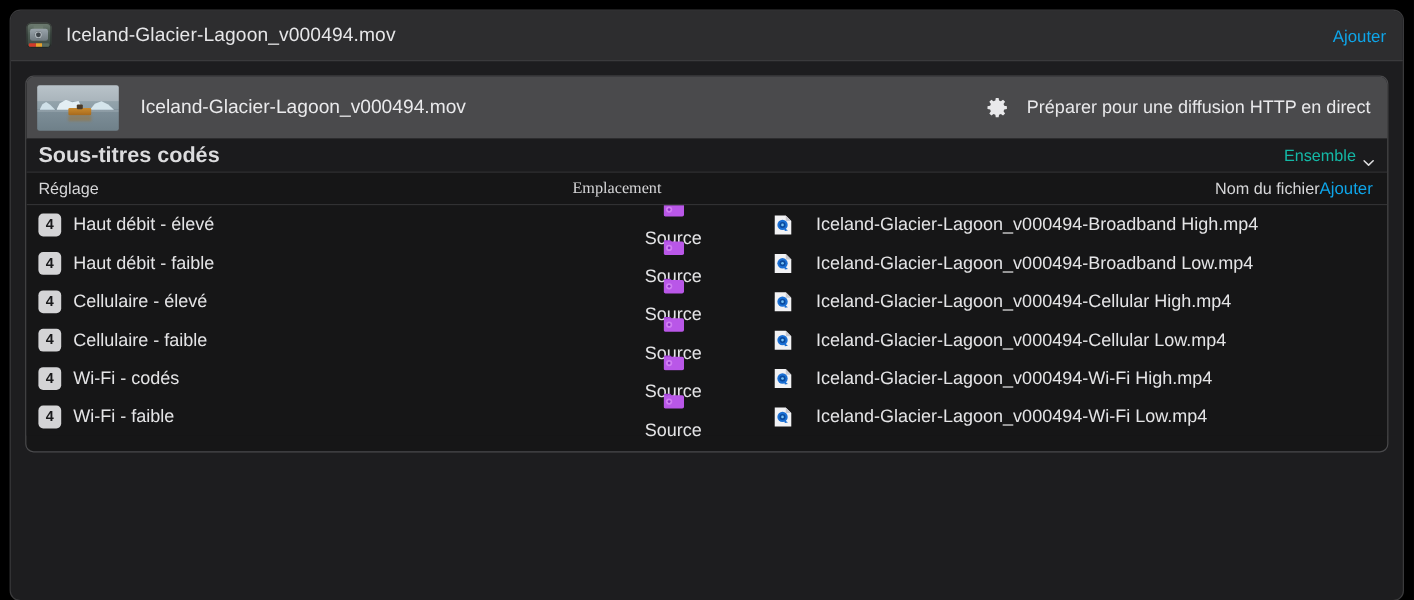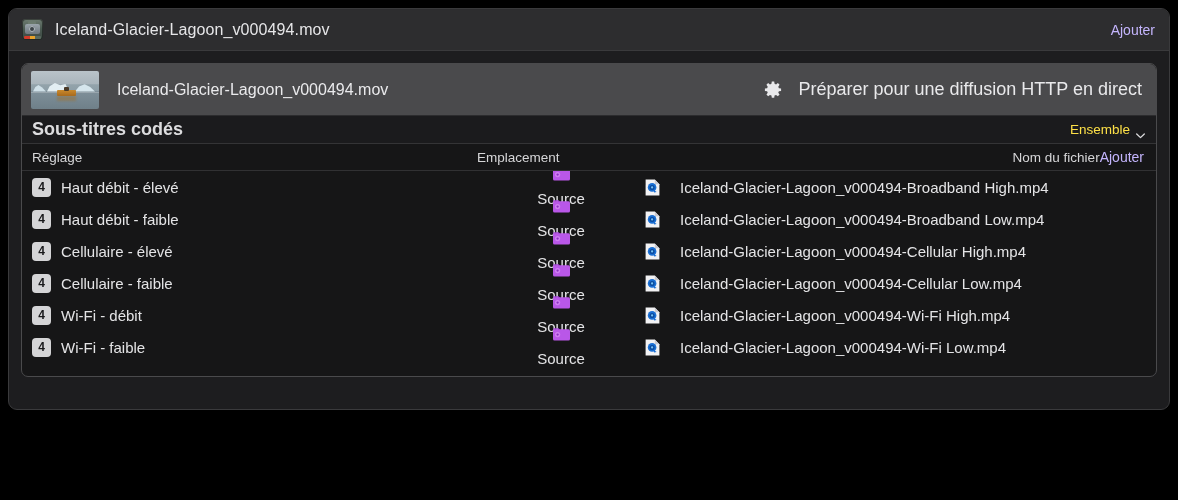--- a/index.html
+++ b/index.html
@@ -12,21 +12,21 @@
     -webkit-font-smoothing: antialiased;
     overflow: hidden;
   }
 
   
   .outer-panel {
     position: absolute;
     left: 8px;
     top: 8px;
     width: 1162px;
-    height: 402px;
+    height: 493px;
     background: #1d1d1f;
     border: 1px solid #3a3a3c;
     border-radius: 9px;
     overflow: hidden;
   }
 
   
   .titlebar {
     position: relative;
     height: 42px;
@@ -81,21 +81,21 @@
     margin-left: 12px;
     color: #e6e6e8;
     font-size: 16px;
     letter-spacing: 0.1px;
     white-space: nowrap;
   }
 
   .titlebar-spacer { flex: 1 1 auto; }
 
   .link-blue {
-    color: #c4b5fd;
+    color: #0ea5e9;
     font-size: 14px;
     cursor: default;
     white-space: nowrap;
   }
 
   
   .job-panel {
     position: absolute;
     left: 12px;
     top: 54px;
@@ -178,21 +178,21 @@
     white-space: nowrap;
   }
 
   .media-spacer { flex: 1 1 auto; }
 
   .http-action {
     display: flex;
     align-items: center;
     gap: 16px;
     color: #e9e9eb;
-    font-size: 18px;
+    font-size: 15px;
     white-space: nowrap;
     cursor: default;
   }
   .gear-icon { width: 18px; height: 18px; display: block; }
 
   
   .section-bar {
     height: 28px;
     background: #1b1b1d;
     display: flex;
@@ -204,21 +204,21 @@
     color: #dcdcde;
     font-size: 18px;
     font-weight: bold;
     white-space: nowrap;
   }
   .section-spacer { flex: 1 1 auto; }
   .ensemble-btn {
     display: flex;
     align-items: center;
     gap: 6px;
-    color: #fde047;
+    color: #14b8a6;
     font-size: 13.5px;
     cursor: default;
     white-space: nowrap;
   }
   .chev {
     width: 9px; height: 6px;
     display: block;
   }
 
   
@@ -226,21 +226,21 @@
     height: 27px;
     background: #161617;
     display: flex;
     align-items: center;
     border-bottom: 1px solid #313133;
     font-size: 13.5px;
     color: #d6d6d8;
     position: relative;
   }
   .col-reglage   { width: 455px; padding-left: 10px; }
-  .col-emplace   { width: 168px; }
+  .col-emplace   { width: 168px; font-family: Liberation Serif, serif; }
   .col-nom       { flex: 1 1 auto; text-align: right; }
   .col-add       { padding-right: 12px; }
 
   
   .rows { background: #161617; }
   .row {
     height: 32px;
     display: flex;
     align-items: center;
     font-size: 15px;
@@ -481,21 +481,21 @@
           <path fill="#1a6fd4" d="M8.6 10.7l3 2.4-2.6 0.4z"></path>
         </svg>
       </span>
       <span>Iceland-Glacier-Lagoon_v000494-Cellular Low.mp4</span>
     </div>
   </div>
 
   <div class="row">
     <div class="cell-setting">
       <span class="badge">4</span>
-      <span>Wi-Fi - débit</span>
+      <span>Wi-Fi - codés</span>
     </div>
     <div class="cell-location">
       <span class="folder-icon">
         <svg viewBox="0 0 17 14" width="17" height="14" aria-hidden="true">
           <path fill="#a343d8" d="M0 2.4a1.2 1.2 0 0 1 1.2-1.2h4.4l1.5 1.5H1.2A1.2 1.2 0 0 1 0 2.4z"></path>
           <rect x="0" y="2.3" width="17" height="11.2" rx="1.5" fill="#b957e8"></rect>
           <circle cx="4.6" cy="7.6" r="2.6" fill="#d07ef2"></circle>
           <circle cx="4.6" cy="7.6" r="1.15" fill="#8c2fc4"></circle>
         </svg>
       </span>

